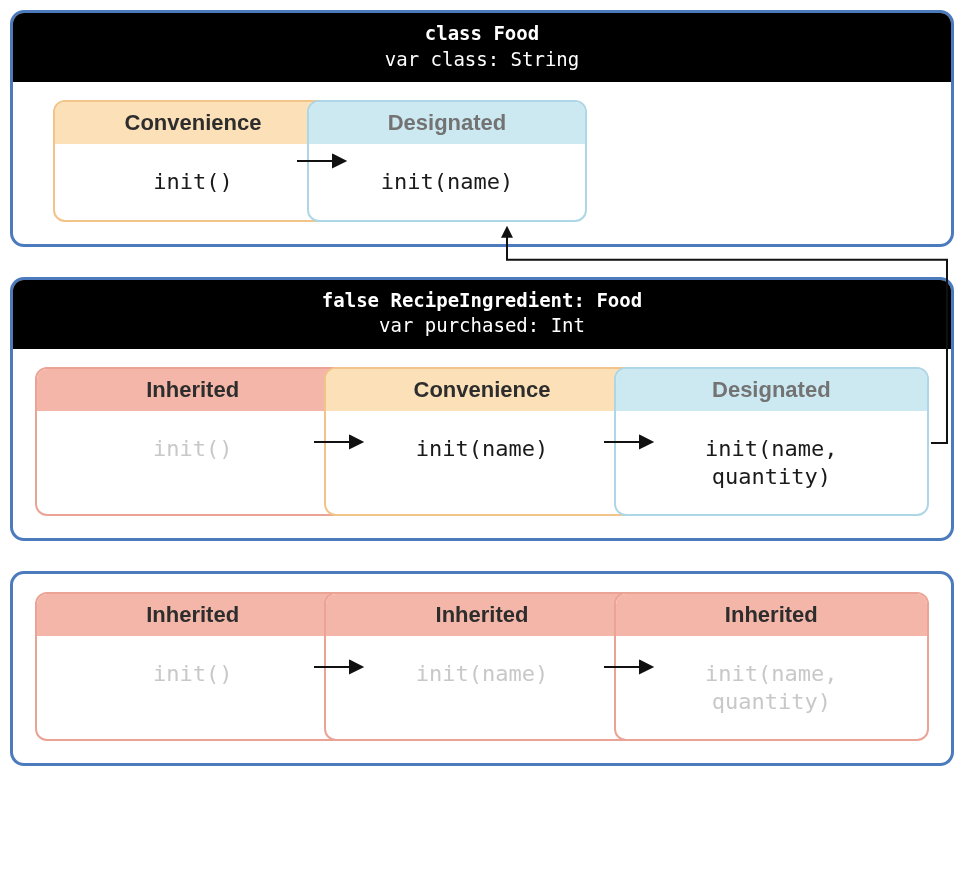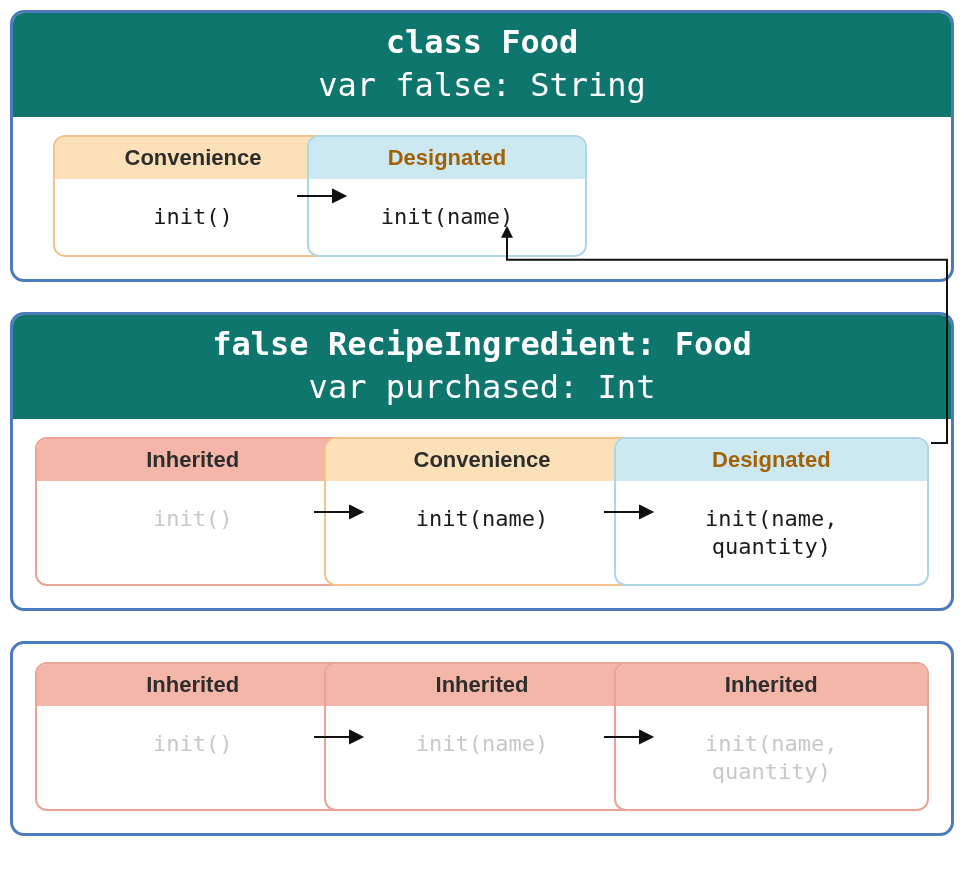--- a/index.html
+++ b/index.html
@@ -11,25 +11,25 @@
   }
   .class-box {
     border: 3px solid #4b7bbd;
     border-radius: 14px;
     margin-bottom: 30px;
     overflow: hidden;
     background: #fff;
     position: relative;
   }
   .class-header {
-    background: #0f766e;
+    background: #000000;
     color: #fff;
     text-align: center;
     padding: 8px 0 10px 0;
-    font-size: 32px;
+    font-size: 19px;
     line-height: 1.35;
   }
   .class-header .class-decl { font-weight: 700; }
   .class-header .class-var { font-weight: 400; }
   .class-body {
     display: flex;
     padding: 18px 22px 22px 22px;
     align-items: stretch;
   }
   .class-body.two { justify-content: flex-start; padding-left: 40px; }
@@ -55,21 +55,21 @@
     line-height: 1.25;
     display: flex;
     align-items: center;
     justify-content: center;
     min-height: 60px;
     white-space: pre-line;
   }
   .init-box.convenience { border-color: #f2c48a; }
   .init-box.convenience .init-header { background: #fbe0b8; color: #2d2d2d; }
   .init-box.designated { border-color: #add7e6; }
-  .init-box.designated .init-header { background: #cce9f2; color: #a16207; }
+  .init-box.designated .init-header { background: #cce9f2; color: #737373; }
   .init-box.inherited { border-color: #eba396; }
   .init-box.inherited .init-header { background: #f4b6a8; color: #2d2d2d; }
   .init-body.faded { color: #c8c8c8; }
   .init-body.normal { color: #1a1a1a; }
   
   .arrow-h {
     width: 34px;
     display: flex;
     align-items: center;
     justify-content: center;
@@ -84,21 +84,21 @@
   .arrow-svg line, .arrow-svg path { stroke:#111; stroke-width:2; fill:#111; }
 </style>
 </head>
 <body>
 
 <div class="container">
 
   <div class="class-box">
     <div class="class-header">
       <div class="class-decl">class Food</div>
-      <div class="class-var">var false: String</div>
+      <div class="class-var">var class: String</div>
     </div>
     <div class="class-body two">
       <div class="init-box convenience">
         <div class="init-header">Convenience</div>
         <div class="init-body normal">init()</div>
       </div>
       <div class="arrow-h">
         <svg class="arrow-svg" width="50" height="20">
             <line x1="2" y1="10" x2="38" y2="10"></line>
             <path d="M38 4 L50 10 L38 16 Z"></path>

